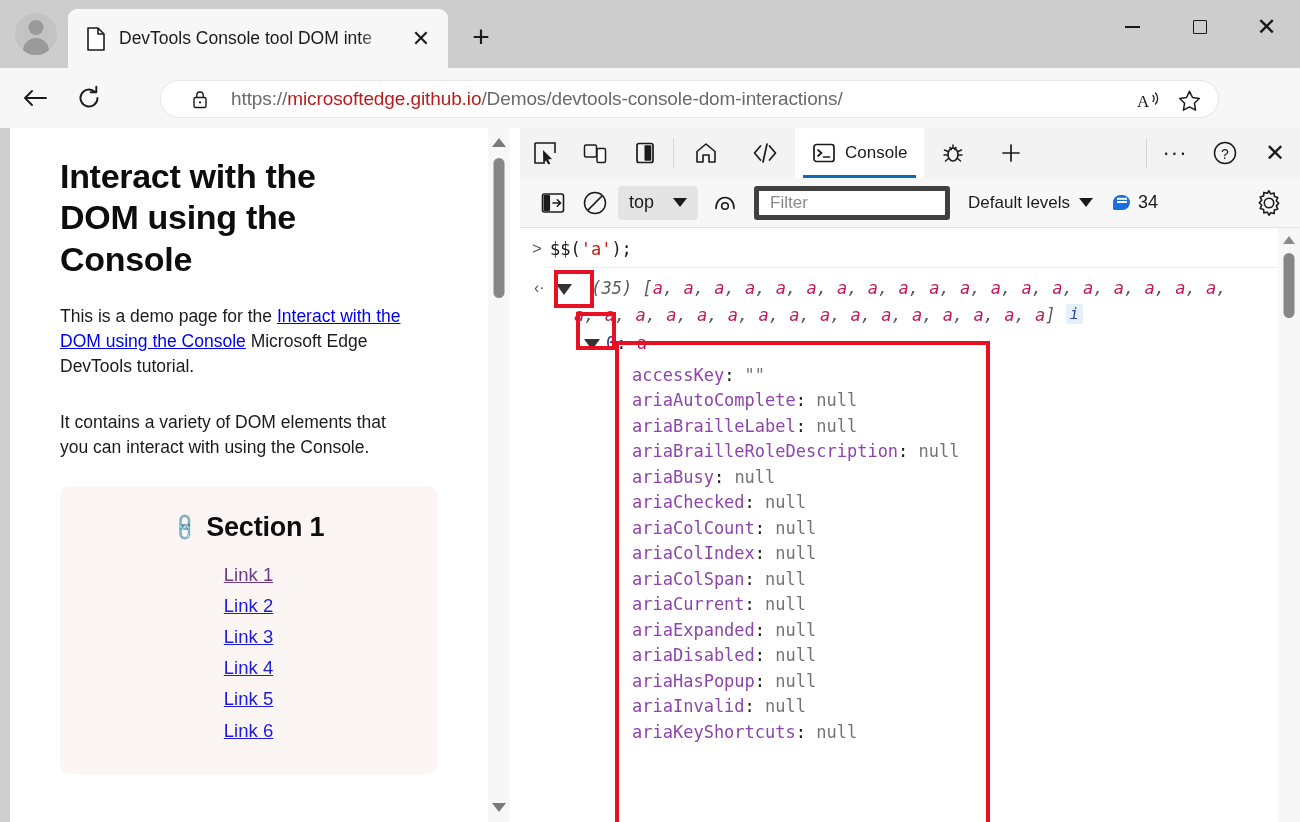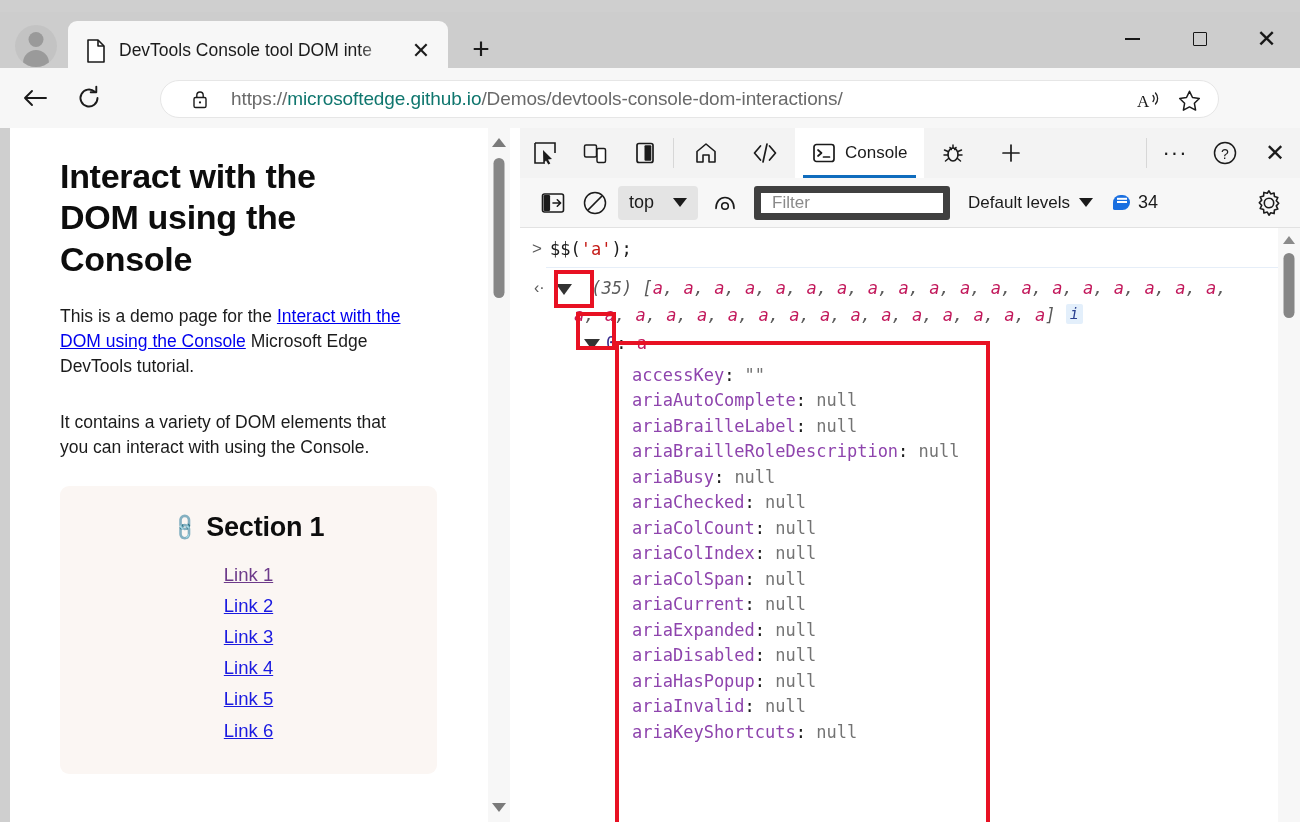--- a/index.html
+++ b/index.html
@@ -5,21 +5,21 @@
   * { box-sizing: border-box; margin: 0; padding: 0; }
   html, body {
     width: 1300px; height: 822px;
     font-family: "Liberation Sans", sans-serif;
     overflow: hidden;
     background: #ffffff;
   }
   #app { position: relative; width: 1300px; height: 822px; background: #cfcfcf; }
 
   
-  .tabstrip { position: absolute; left: 0; top: 0; width: 1300px; height: 68px; background: #cdcdcd; margin-top: 12px; }
+  .tabstrip { position: absolute; left: 0; top: 0; width: 1300px; height: 68px; background: #cdcdcd; }
   .avatar-wrap { position: absolute; left: 12px; top: 10px; width: 48px; height: 48px; display:flex; align-items:center; justify-content:center; }
   .avatar { width: 42px; height: 42px; border-radius: 50%; background: #c3c3c3; position: relative; overflow: hidden; }
   .avatar::before { content:""; position:absolute; left:50%; top:7px; transform:translateX(-50%); width:15px; height:15px; border-radius:50%; background:#9a9a9a; }
   .avatar::after { content:""; position:absolute; left:50%; top:25px; transform:translateX(-50%); width:26px; height:20px; border-radius:13px 13px 0 0; background:#9a9a9a; }
 
   .tab { position: absolute; left: 68px; top: 9px; width: 380px; height: 59px;
          background: #f7f7f7; border-radius: 9px 9px 0 0; display:flex; align-items:center; }
   .tab .pageicon { margin-left: 18px; width: 20px; height: 24px; position: relative; flex:0 0 auto;}
   .tab .pageicon svg { display:block; }
   .tab .tabtitle { margin-left: 13px; font-size: 17.5px; color: #1b1b1b; white-space: nowrap;
@@ -36,21 +36,21 @@
   .wc .xx { font-size: 24px; font-weight: 300; line-height: 1; }
 
   
   .navbar { position:absolute; left:0; top:68px; width:1300px; height:60px; background:#f7f7f7; display:flex; align-items:center; }
   .navbtn { width:38px; height:38px; margin-left:16px; display:flex; align-items:center;justify-content:center; color:#1b1b1b; flex:0 0 auto;}
   .omnibox { position:absolute; left:160px; top:12px; width:1059px; height:38px; background:#ffffff; border-radius:19px;
              display:flex; align-items:center; border:1px solid #e6e6e6; }
   .omnibox .lock { margin-left:30px; width:18px; height:20px; display:flex;align-items:center;justify-content:center; flex:0 0 auto;}
   .urltext { margin-left:22px; font-size:19px; color:#1b1b1b; white-space:nowrap; font-family:"Liberation Sans", sans-serif; letter-spacing:-0.1px;}
   .urltext .scheme { color:#6a6a6a; }
-  .urltext .host { color:#0f766e; }
+  .urltext .host { color:#b91c1c; }
   .urltext .path { color:#6a6a6a; }
   .ombtns { position:absolute; right:12px; top:5px; display:flex; align-items:center; gap:6px;}
   .ombtn { width:34px;height:30px; display:flex;align-items:center;justify-content:center; color:#1b1b1b;}
   .navdots { position:absolute; right:14px; top:80px; width:38px;height:36px; display:flex;align-items:center;justify-content:center; font-size:23px;color:#1b1b1b; letter-spacing:1px;}
 
   
   .viewport { position:absolute; left:10px; top:128px; width:510px; height:694px; background:#ffffff; overflow:hidden; }
   .page { position:absolute; left:0; top:0; width:490px; padding: 28px 50px 0 50px; }
   h1.pagetitle { font-size:34px; line-height:1.22; font-weight:700; color:#0d0d0d; letter-spacing:-0.3px; width:330px;}
   p.para { margin-top:24px; font-size:17.5px; line-height:1.42; color:#1b1b1b; width:345px;}
@@ -79,21 +79,21 @@
   .dt-sep { width:1px; margin:10px 3px; background:#d7d7d7; }
   .dt-tab { display:flex; align-items:center; gap:9px; padding:0 17px; position:relative; color:#1b1b1b; font-size:17px;}
   .dt-tab.active { background:#ffffff; }
   .dt-tab.active::after { content:""; position:absolute; left:8px; right:8px; bottom:0; height:3.5px; background:#0f6cbd; }
   .dt-right { margin-left:auto; display:flex; align-items:stretch; }
 
   .dt-filterbar { position:relative; height:50px; background:#f7f7f7; display:flex; align-items:center; border-bottom:1px solid #e2e2e2;}
   .fb-ic { width:42px; height:42px; display:flex; align-items:center; justify-content:center; color:#1b1b1b; flex:0 0 auto;}
   .ctx-select { height:34px; display:flex; align-items:center; gap:19px; padding:0 11px; background:#e4e4e4; border-radius:4px; font-size:18px; color:#1b1b1b; margin-left:2px;}
   .caret { width:0;height:0;border-left:7px solid transparent;border-right:7px solid transparent;border-top:9px solid #1b1b1b;}
-  .filter-input { margin-left:8px; width:196px; height:34px; background:#fff; border:7px solid #404040; border-radius:3px; display:flex; align-items:center; padding:0 11px;}
+  .filter-input { margin-left:8px; width:196px; height:34px; background:#fff; border:5px solid #404040; border-radius:3px; display:flex; align-items:center; padding:0 11px;}
   .filter-input span { font-size:17px; color:#8a8a8a; }
   .levels { margin-left:18px; display:flex; align-items:center; gap:9px; font-size:17px; color:#1b1b1b; }
   .msgcount { margin-left:20px; display:flex; align-items:center; gap:8px; font-size:18px; color:#1b1b1b;}
   .msgbubble { width:17px; height:15px; border-radius:8px 8px 8px 2px; background:#1a6fe0; position:relative;}
   .msgbubble::after { content:""; position:absolute; left:3.5px; top:6px; width:10px; height:1.6px; background:#fff; box-shadow:0 -3.2px 0 #fff;}
   .gear { position:absolute; right:14px; top:8px; width:34px;height:34px; display:flex;align-items:center;justify-content:center;}
 
   
   .console { position:relative; height:594px; overflow:hidden; background:#fff; font-family:"DejaVu Sans Mono","Liberation Mono",monospace; }
   .c-prompt { display:flex; align-items:flex-start; padding:11px 0 8px 12px; font-size:17px; }

